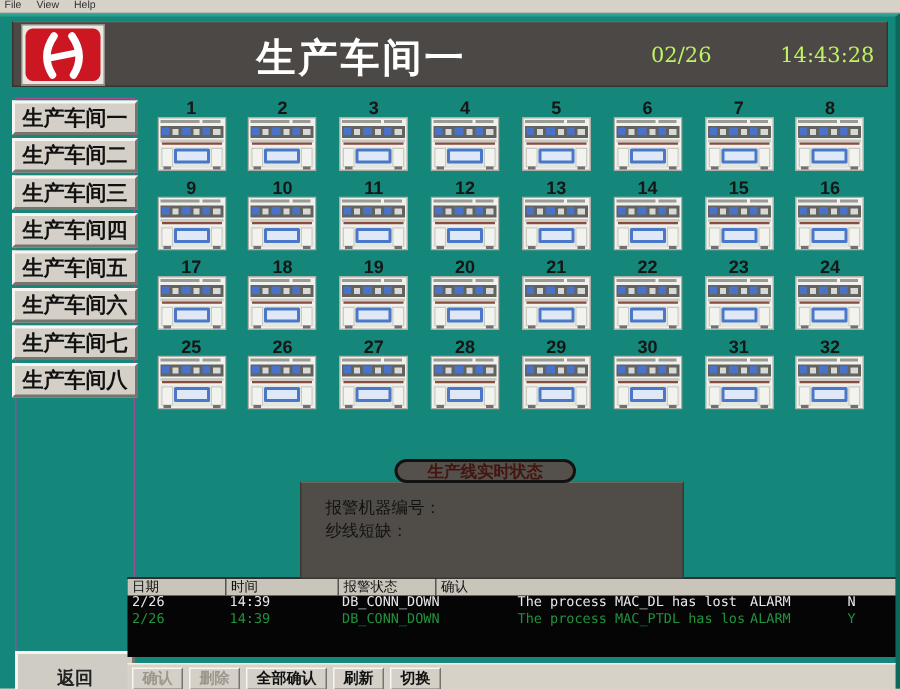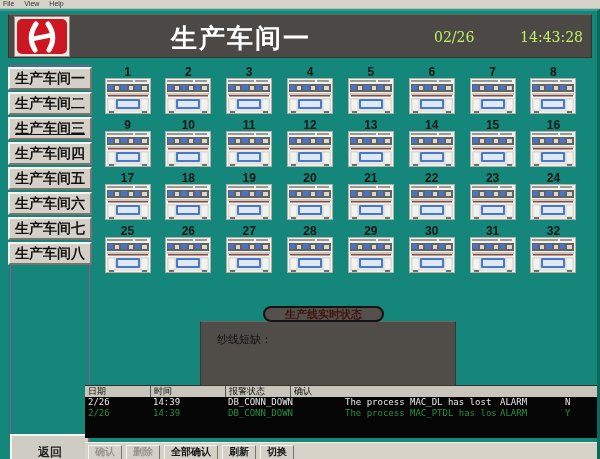--- a/index.html
+++ b/index.html
@@ -105,21 +105,21 @@
     </div>
     <div class="title">生产车间一</div>
     <div class="clock date">02/26</div>
     <div class="clock time">14:43:28</div>
   </div>
 
   <div class="pink-strip"></div>
   <div id="sidebar-buttons">
       <div class="ws-btn" style="top: 56px;">生产车间一</div>
       <div class="ws-btn" style="top: 81px;">生产车间二</div>
-      <div class="ws-btn" style="top: 106px; text-decoration: underline;">生产车间三</div>
+      <div class="ws-btn" style="top: 106px;">生产车间三</div>
       <div class="ws-btn" style="top: 131px;">生产车间四</div>
       <div class="ws-btn" style="top: 156px;">生产车间五</div>
       <div class="ws-btn" style="top: 181px;">生产车间六</div>
       <div class="ws-btn" style="top: 206px;">生产车间七</div>
       <div class="ws-btn" style="top: 231px;">生产车间八</div>
     </div>
   <div class="return-btn">返回</div>
 
   <div class="grid" id="machine-grid">
       <div class="grid-row">
@@ -895,20 +895,21 @@
               <rect x="13" y="23" width="20" height="6" fill="#dfe8f6"></rect>
               <rect x="4" y="33" width="5" height="2" fill="#707070"></rect>
               <rect x="37" y="33" width="5" height="2" fill="#707070"></rect>
             </svg></div>
         </div>
       </div>
     </div>
 
   <div class="status-tab">生产线实时状态</div>
   <div class="status-panel" id="status-panel">
+      <div class="status-line">报警机器编号：</div>
       <div class="status-line">纱线短缺：</div>
     </div>
 
   <div class="alarm-table">
     <div class="tbl-head" id="tbl-head">
         <div class="th c0">日期</div>
         <div class="th c1">时间</div>
         <div class="th c4">报警状态</div>
         <div class="th c5">确认</div>
       </div>

